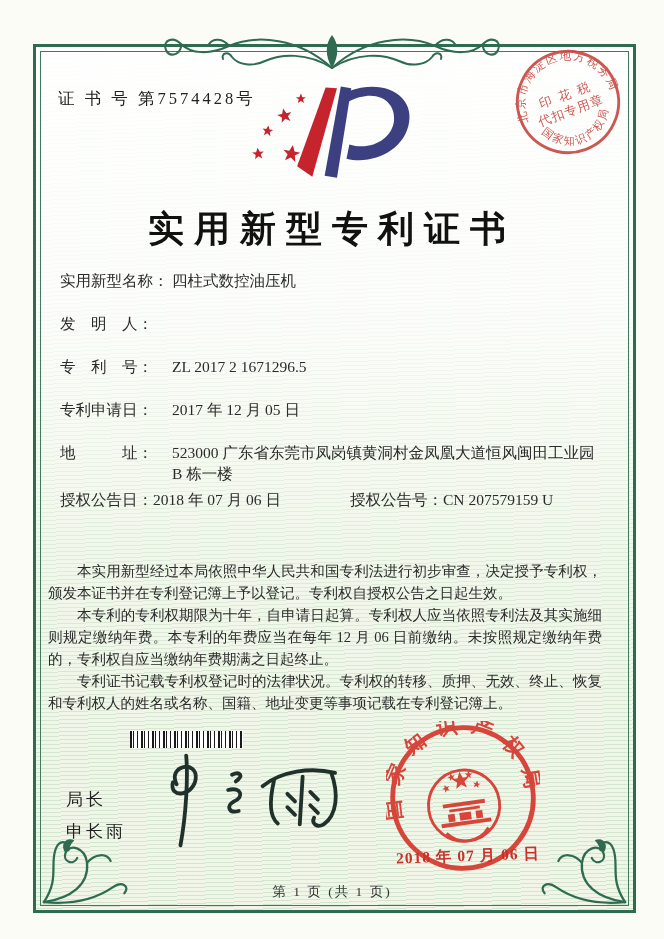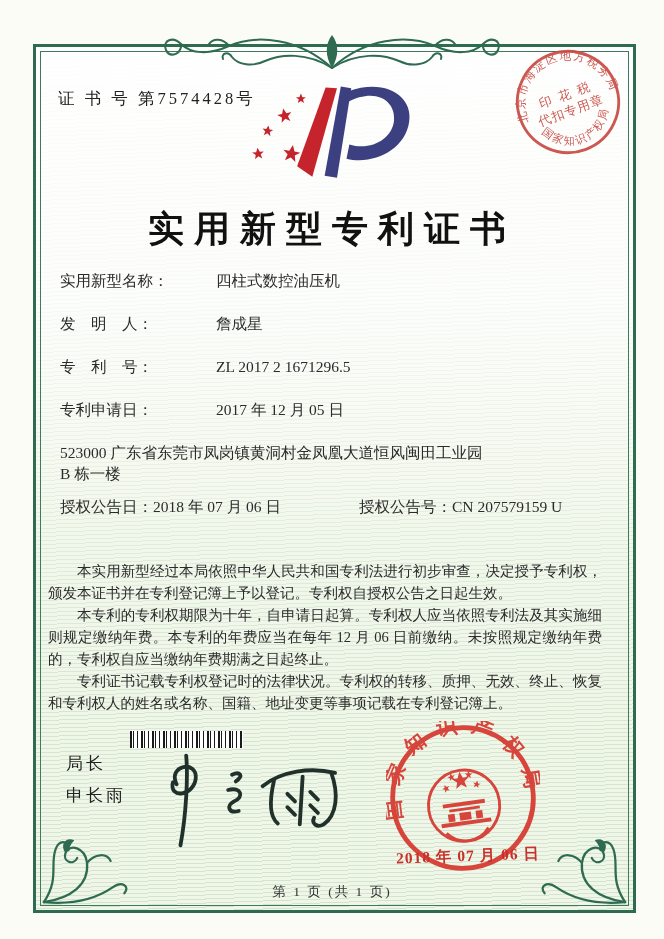--- a/index.html
+++ b/index.html
@@ -28,35 +28,35 @@
   .cert-no{
     position:absolute;left:58px;top:88px;font-size:16.5px;letter-spacing:3px;color:#222;
   }
   .logo{position:absolute;left:240px;top:76px;width:194px;height:114px;}
   .tax-stamp{position:absolute;left:502px;top:36px;width:132px;height:132px;opacity:.92;}
   .title{
     position:absolute;left:0;top:186px;width:100%;text-align:center;
     font-size:36px;font-weight:700;letter-spacing:10px;color:#111;margin-top:19px;
   }
   .fields{position:absolute;left:60px;top:270px;width:556px;font-size:15.5px;line-height:21px;}
-  .frow{display:flex;margin-bottom:22px;gap:44px;}
+  .frow{display:flex;margin-bottom:22px;}
   .frow .lab{flex:0 0 112px;white-space:nowrap;}
   .frow .val{flex:1;}
   .frow.addr{margin-bottom:5px;}
   .frow.addr .val{max-width:424px;}
-  .grant{display:flex;margin-top:12px;gap:9px;}
+  .grant{display:flex;margin-top:5px;}
   .grant .pair1{flex:0 0 290px;white-space:nowrap;}
   .grant .pair2{white-space:nowrap;}
   .paras{position:absolute;left:48px;top:560px;width:554px;font-size:14.5px;line-height:22px;text-align:justify;}
   .paras p{margin:0;text-indent:2em;}
   .barcode{
     position:absolute;left:130px;top:731px;width:113px;height:17px;
     background:repeating-linear-gradient(90deg,#1a1a1a 0 2px,#fff 2px 3px,#1a1a1a 3px 4px,#fff 4px 7px,#1a1a1a 7px 8px,#fff 8px 11px);
   }
-  .director{position:absolute;left:66px;top:748px;font-family:"Liberation Sans","DejaVu Sans",sans-serif;
+  .director{position:absolute;left:66px;top:784px;font-family:"Liberation Sans","DejaVu Sans",sans-serif;
     font-size:17px;letter-spacing:3px;color:#222;line-height:32px;}
   .signature{position:absolute;left:148px;top:748px;width:210px;height:105px;}
   .cnipa-seal{position:absolute;left:386px;top:721px;width:154px;height:154px;opacity:.93;}
   .seal-date{
     position:absolute;left:396px;top:846px;color:#c9302a;font-size:15.5px;letter-spacing:1px;
     transform:rotate(-2deg);font-weight:600;z-index:3;
   }
   .footer{position:absolute;left:0;top:883px;width:100%;text-align:center;font-size:13.5px;letter-spacing:2px;color:#333;}
   .ornament-top{position:absolute;left:50%;top:26px;transform:translateX(-50%);width:410px;height:54px;}
   .ornament-bl{position:absolute;left:36px;bottom:29px;width:108px;height:108px;}
@@ -143,31 +143,31 @@
 
   <div class="title">实用新型专利证书</div>
 
   <div class="fields">
     <div class="frow">
       <span class="lab">实用新型名称：</span>
       <span class="val">四柱式数控油压机</span>
     </div>
     <div class="frow">
       <span class="lab">发　明　人：</span>
-      <span class="val">詹成星</span>
     </div>
     <div class="frow">
       <span class="lab">专　利　号：</span>
       <span class="val">ZL 2017 2 1671296.5</span>
     </div>
     <div class="frow">
       <span class="lab">专利申请日：</span>
       <span class="val">2017 年 12 月 05 日</span>
     </div>
     <div class="frow addr">
+      <span class="lab">地　　　址：</span>
       <span class="val">523000 广东省东莞市凤岗镇黄洞村金凤凰大道恒风闽田工业园 B 栋一楼</span>
     </div>
     <div class="grant">
       <span class="pair1">
         <span>授权公告日：</span><span>2018 年 07 月 06 日</span>
       </span>
       <span class="pair2">
         <span>授权公告号：</span><span>CN 207579159 U</span>
       </span>
     </div>

